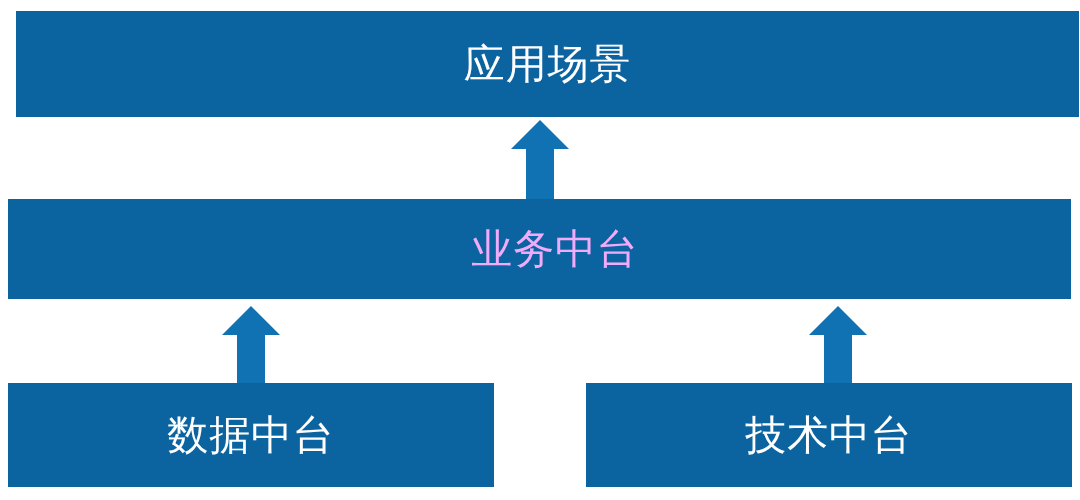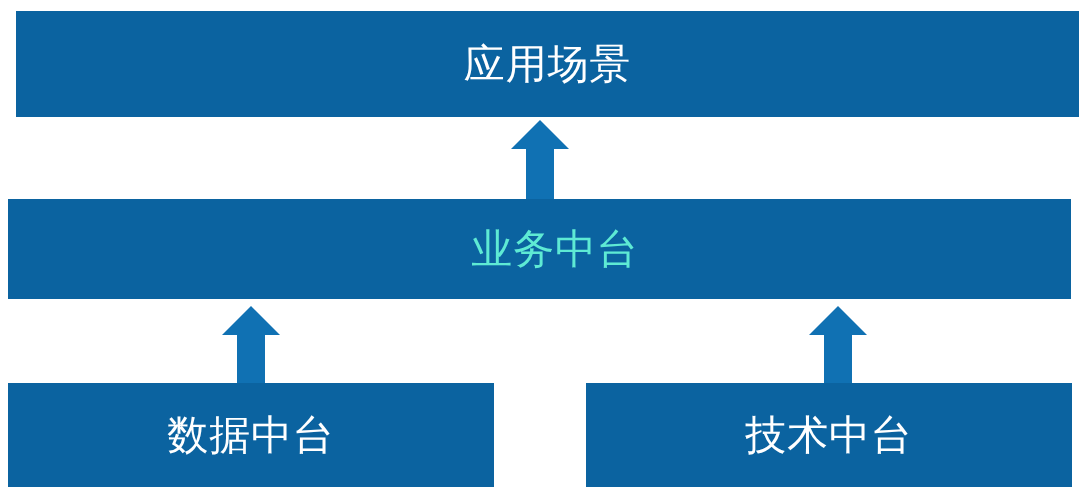--- a/index.html
+++ b/index.html
@@ -113,21 +113,21 @@
 
   <div class="layer-box" id="box-application" style="background: rgb(11, 99, 160);">
     <span class="layer-label" style="color: rgb(255, 255, 255);">应用场景</span>
   </div>
 
   <svg class="flow-arrow" id="arrow-business-to-application" viewBox="0 0 58 80" preserveAspectRatio="none">
     <path d="M29 0 L58 29 L43 29 L43 80 L15 80 L15 29 L0 29 Z" fill="#1071b3"></path>
   </svg>
 
   <div class="layer-box" id="box-business" style="background: rgb(11, 99, 160);">
-    <span class="layer-label" style="color: #5eead4; margin-left: 31px;">业务中台</span>
+    <span class="layer-label" style="color: #f0abfc; margin-left: 31px;">业务中台</span>
   </div>
 
   <svg class="flow-arrow" id="arrow-data-to-business" viewBox="0 0 58 78" preserveAspectRatio="none">
     <path d="M29 0 L58 29 L43 29 L43 78 L15 78 L15 29 L0 29 Z" fill="#1071b3"></path>
   </svg>
 
   <svg class="flow-arrow" id="arrow-technology-to-business" viewBox="0 0 58 78" preserveAspectRatio="none">
     <path d="M29 0 L58 29 L43 29 L43 78 L15 78 L15 29 L0 29 Z" fill="#1071b3"></path>
   </svg>
 

